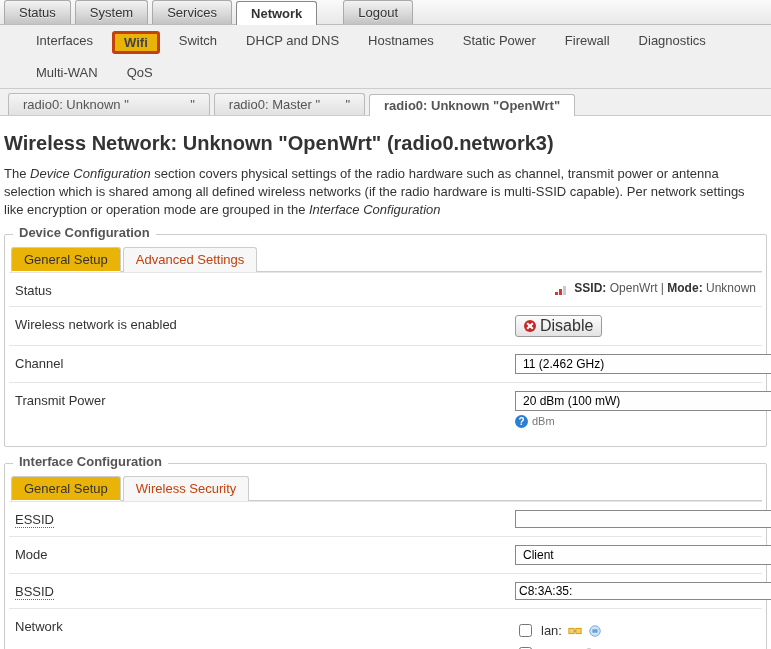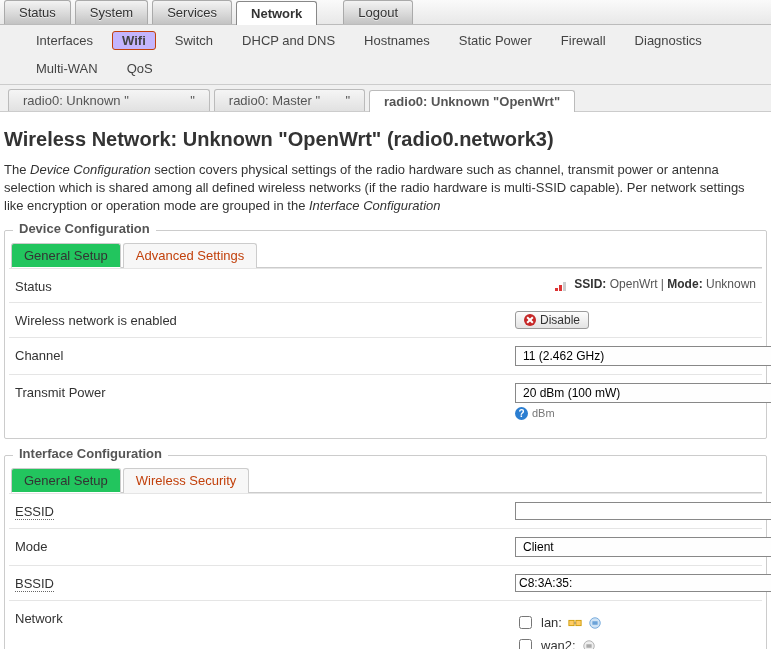--- a/index.html
+++ b/index.html
@@ -56,22 +56,22 @@
     padding:6px 26px;
     background:var(--sub-bg);
     border-bottom:1px solid #ccc;
   }
   .sub-item{
     padding:2px 10px;
     color:#444;
     border-radius:3px;
   }
   .sub-item.active{
-    background:#c4b5fd;
-    border:1px solid #c2410c;
+    background:#eab308;
+    border:3px solid #c2410c;
     font-weight:bold;
     padding:1px 9px;
   }
   
   .tier3{
     display:flex;
     gap:4px;
     padding:4px 8px 0 8px;
     background:var(--sub-bg);
     border-bottom:1px solid #ccc;
@@ -136,21 +136,21 @@
     border:1px solid var(--border);
     border-bottom:none;
     border-radius:3px 3px 0 0;
     background:#f7f7f7;
     color:#c2410c;
     margin-right:2px;
     position:relative;
     top:1px;
   }
   .inner-tab.active{
-    background:#22c55e;
+    background:#eab308;
     color:#333;
     font-weight:normal;
     border-bottom:1px solid #fff;
   }
   
   .row{
     display:flex;
     align-items:flex-start;
     padding:8px 6px;
     border-top:1px solid var(--row-border);
@@ -181,21 +181,21 @@
     vertical-align:bottom;margin-right:4px;
   }
   .pct{font-size:10px;color:#888;margin-right:4px}
   
   .btn{
     display:inline-flex;align-items:center;gap:4px;
     padding:1px 8px;
     border:1px solid #9a9a9a;
     border-radius:3px;
     background:linear-gradient(to bottom,#fdfdfd,#e3e3e3);
-    font-size:12px;color:#333;
+    font-size:16px;color:#333;
     cursor:pointer;
   }
   .x-icon{
     display:inline-block;width:12px;height:12px;border-radius:50%;
     background:#c62828;position:relative;
   }
   .x-icon::before,.x-icon::after{
     content:"";position:absolute;left:2px;top:5px;width:8px;height:2px;background:#fff;
   }
   .x-icon::before{transform:rotate(45deg)}

